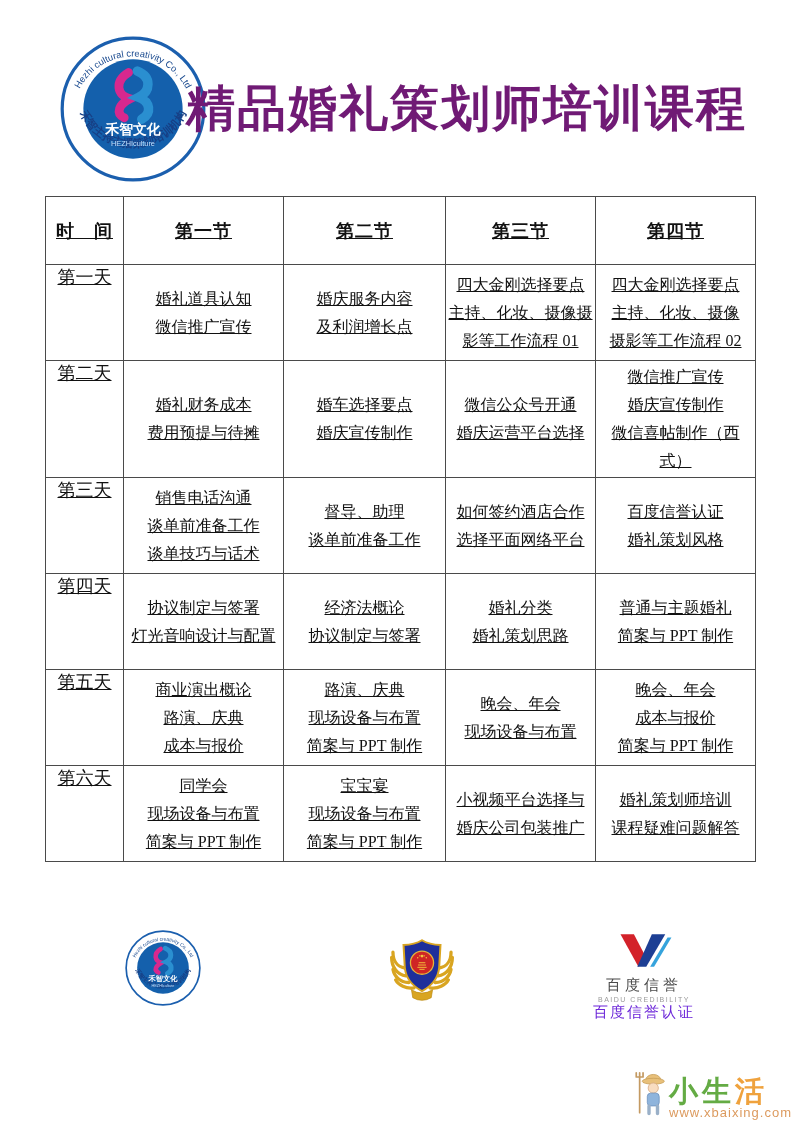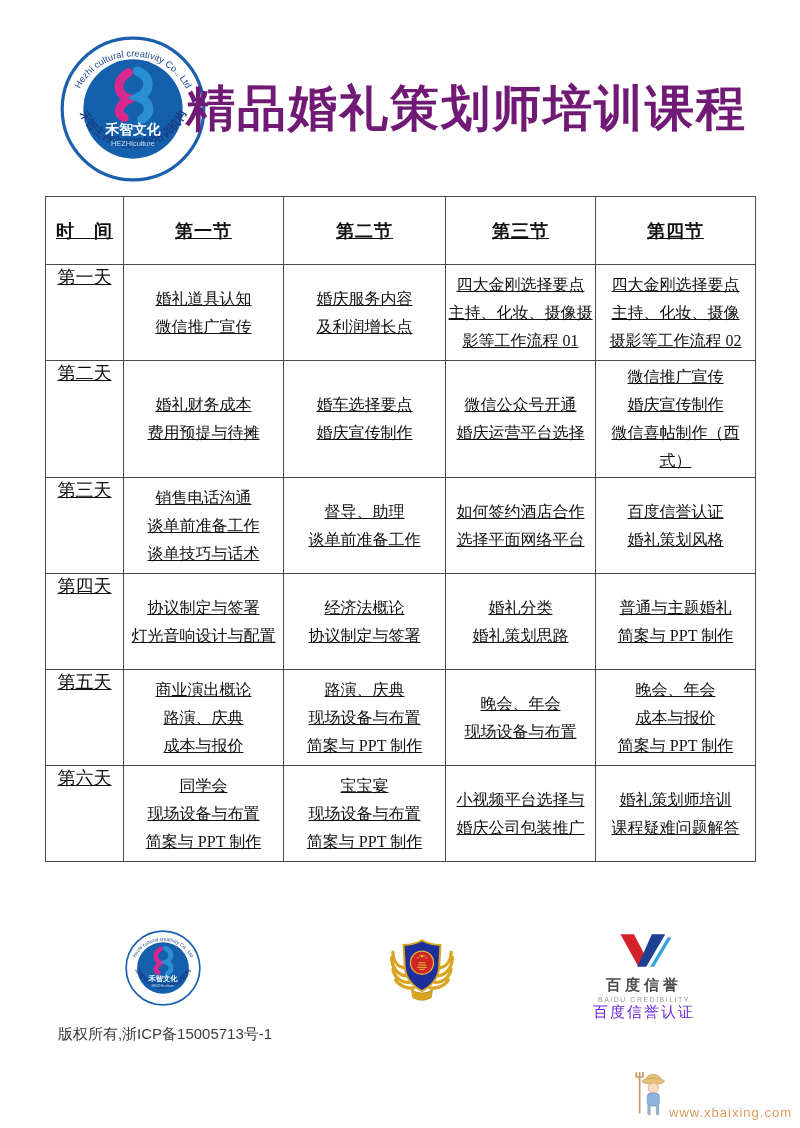--- a/index.html
+++ b/index.html
@@ -44,21 +44,21 @@
   .police-text {
     position:absolute; left:300px; top:1024px; width:250px; text-align:center;
     font-family:"Liberation Sans","DejaVu Sans",sans-serif;
     font-size:17px; font-weight:bold; color:#000;
   }
   .baidu-block {
     position:absolute; left:583px; top:930px; width:122px; text-align:center;
     font-family:"Liberation Sans","DejaVu Sans",sans-serif;
   }
   .baidu-v { width:56px; height:42px; margin:0 auto; display:block; }
-  .baidu-cn { font-size:15px; font-weight:bold; color:#4a4a4a; letter-spacing:4px; margin-top:4px; }
+  .baidu-cn { font-size:15px; font-weight:normal; color:#4a4a4a; letter-spacing:4px; margin-top:4px; }
   .baidu-en { font-size:7px; color:#9a9a9a; letter-spacing:1.5px; margin-top:1px; }
   .baidu-cert { font-size:15px; color:#6d28d9; letter-spacing:2px; }
 
   
   .watermark {
     position:absolute; right:8px; bottom:8px; display:flex; align-items:flex-end; gap:3px;
     font-family:"Liberation Sans","DejaVu Sans",sans-serif;
   }
   .wm-farmer { width:34px; height:52px; }
   .wm-brand { font-size:29px; font-weight:bold; line-height:28px; letter-spacing:4px; }
@@ -200,21 +200,20 @@
       <textPath href="#arcT2" startOffset="50%" text-anchor="middle">Hezhi cultural creativity Co., Ltd</textPath>
     </text>
     <text font-size="7.6" font-weight="bold" fill="#173f85" font-family="Liberation Sans, DejaVu Sans, sans-serif">
       <textPath href="#arcB2" startOffset="50%" text-anchor="middle">禾智主持主播策划培训机构</textPath>
     </text>
     <path d="M47,25 C37,31 39,41 48,43 C40,47 38,53 44,56" stroke="#d8288e" stroke-width="6" fill="none" stroke-linecap="round"></path>
     <path d="M53,24 C63,28 62,38 54,42 C62,45 63,53 56,57" stroke="#2a8fd0" stroke-width="6.5" fill="none" stroke-linecap="round"></path>
     <text x="50" y="67" text-anchor="middle" font-size="9.5" font-weight="bold" fill="#ffffff">禾智文化</text>
     <text x="50" y="75" text-anchor="middle" font-size="5" fill="#bfe1ff" font-family="Liberation Sans, DejaVu Sans, sans-serif">HEZHIculture</text>
   </svg>
-  <div class="icp-text">版权所有,浙ICP备15005713号-1</div>
 
   <svg class="police-badge" viewBox="0 0 100 112">
     <path d="M24,56 C12,54 6,44 6,32" stroke="#d9a521" stroke-width="5" fill="none" stroke-linecap="round"></path>
     <path d="M26,68 C12,66 4,54 4,40" stroke="#d9a521" stroke-width="5" fill="none" stroke-linecap="round"></path>
     <path d="M30,78 C16,78 8,68 6,58" stroke="#d9a521" stroke-width="5" fill="none" stroke-linecap="round"></path>
     <path d="M38,86 C26,88 14,82 10,74" stroke="#d9a521" stroke-width="5" fill="none" stroke-linecap="round"></path>
     <path d="M76,56 C88,54 94,44 94,32" stroke="#d9a521" stroke-width="5" fill="none" stroke-linecap="round"></path>
     <path d="M74,68 C88,66 96,54 96,40" stroke="#d9a521" stroke-width="5" fill="none" stroke-linecap="round"></path>
     <path d="M70,78 C84,78 92,68 94,58" stroke="#d9a521" stroke-width="5" fill="none" stroke-linecap="round"></path>
     <path d="M62,86 C74,88 86,82 90,74" stroke="#d9a521" stroke-width="5" fill="none" stroke-linecap="round"></path>
@@ -243,17 +242,18 @@
   <div class="watermark">
     <svg class="wm-farmer" viewBox="0 0 40 56">
       <path d="M5,3 v5 M9,3 v5 M13,3 v5 M5,8 h8 M9,8 v42" stroke="#c49a62" stroke-width="2" fill="none" stroke-linecap="round"></path>
       <path d="M16,12 a9,7 0 0 1 18,0" fill="#e8c07a" stroke="#caa15a" stroke-width="1"></path>
       <ellipse cx="25" cy="13" rx="13" ry="3.5" fill="#e8c07a" stroke="#caa15a" stroke-width="1"></ellipse>
       <circle cx="25" cy="21" r="6" fill="#f8dcc0" stroke="#d8ac84" stroke-width="1"></circle>
       <rect x="18" y="27" width="14" height="15" rx="4" fill="#8fb4dc" stroke="#6f94c0" stroke-width="1"></rect>
       <path d="M20,42 v9 M30,42 v9" stroke="#9ab0c8" stroke-width="4" stroke-linecap="round"></path>
     </svg>
     <div>
+      <div class="wm-brand"><span class="wm-green">小</span><span class="wm-green">生</span><span class="wm-orange">活</span></div>
       <div class="wm-url">www.xbaixing.com</div>
     </div>
   </div>
 
 </div>
 
 </body></html>

